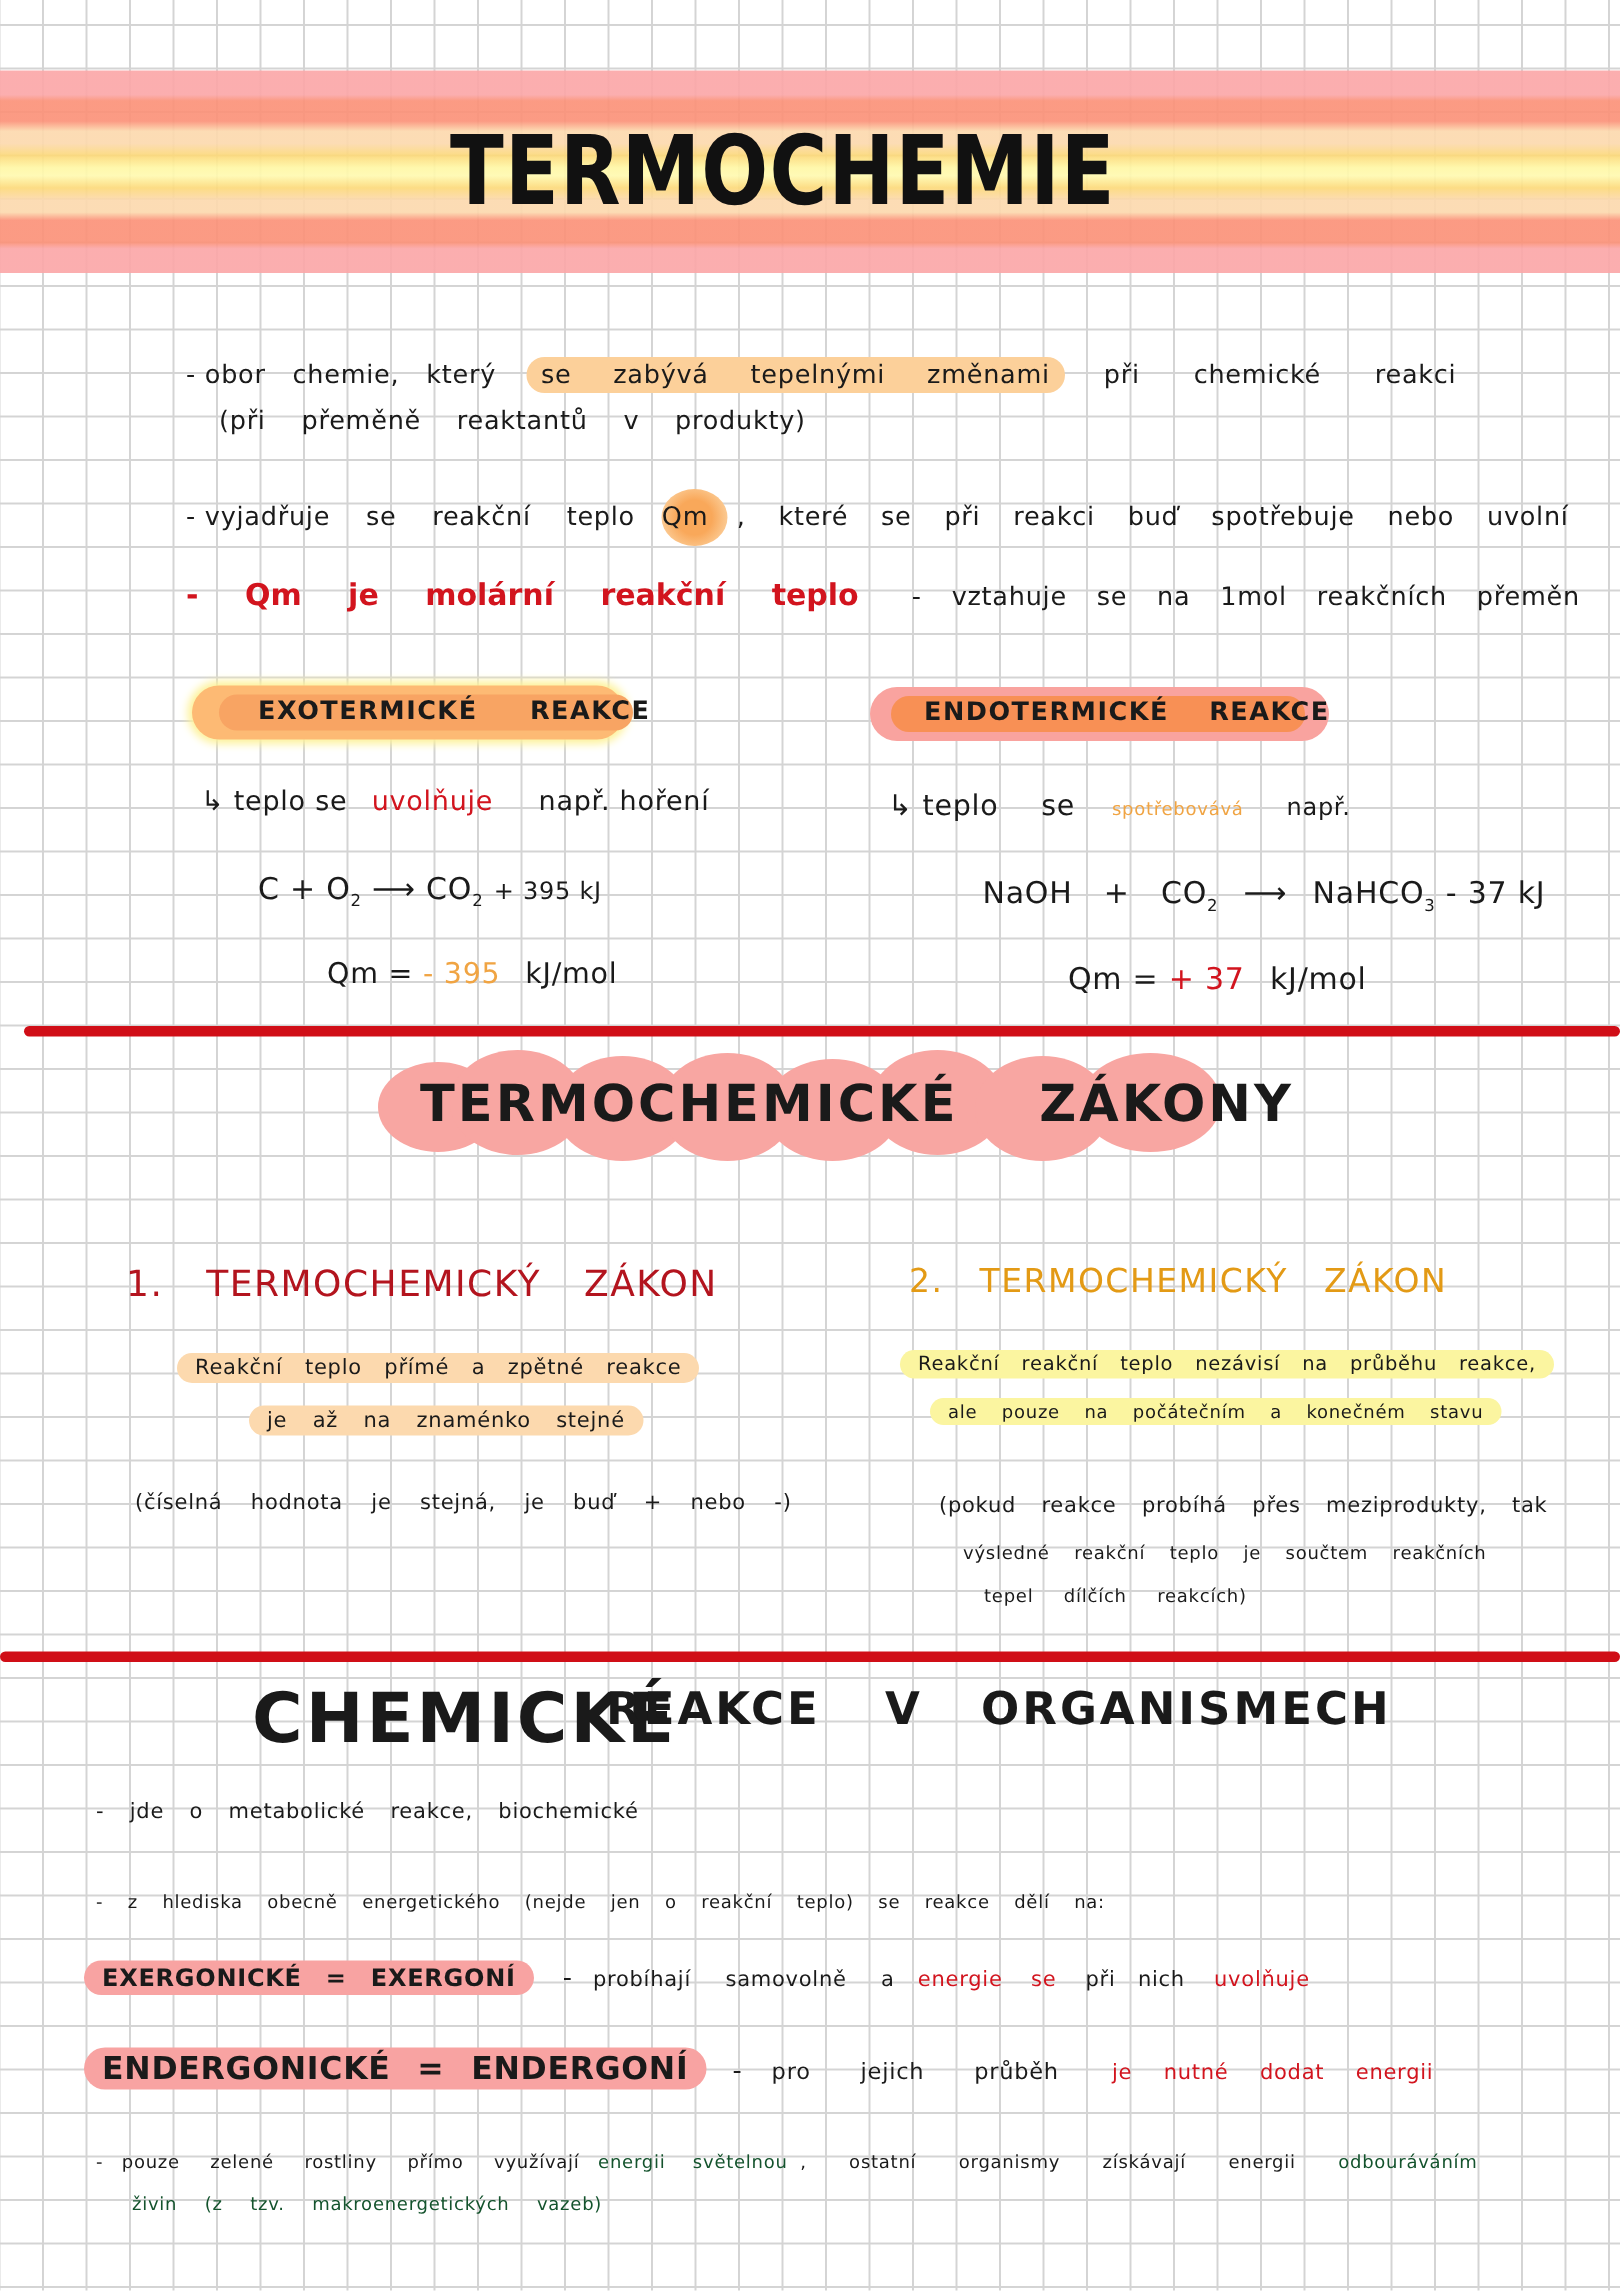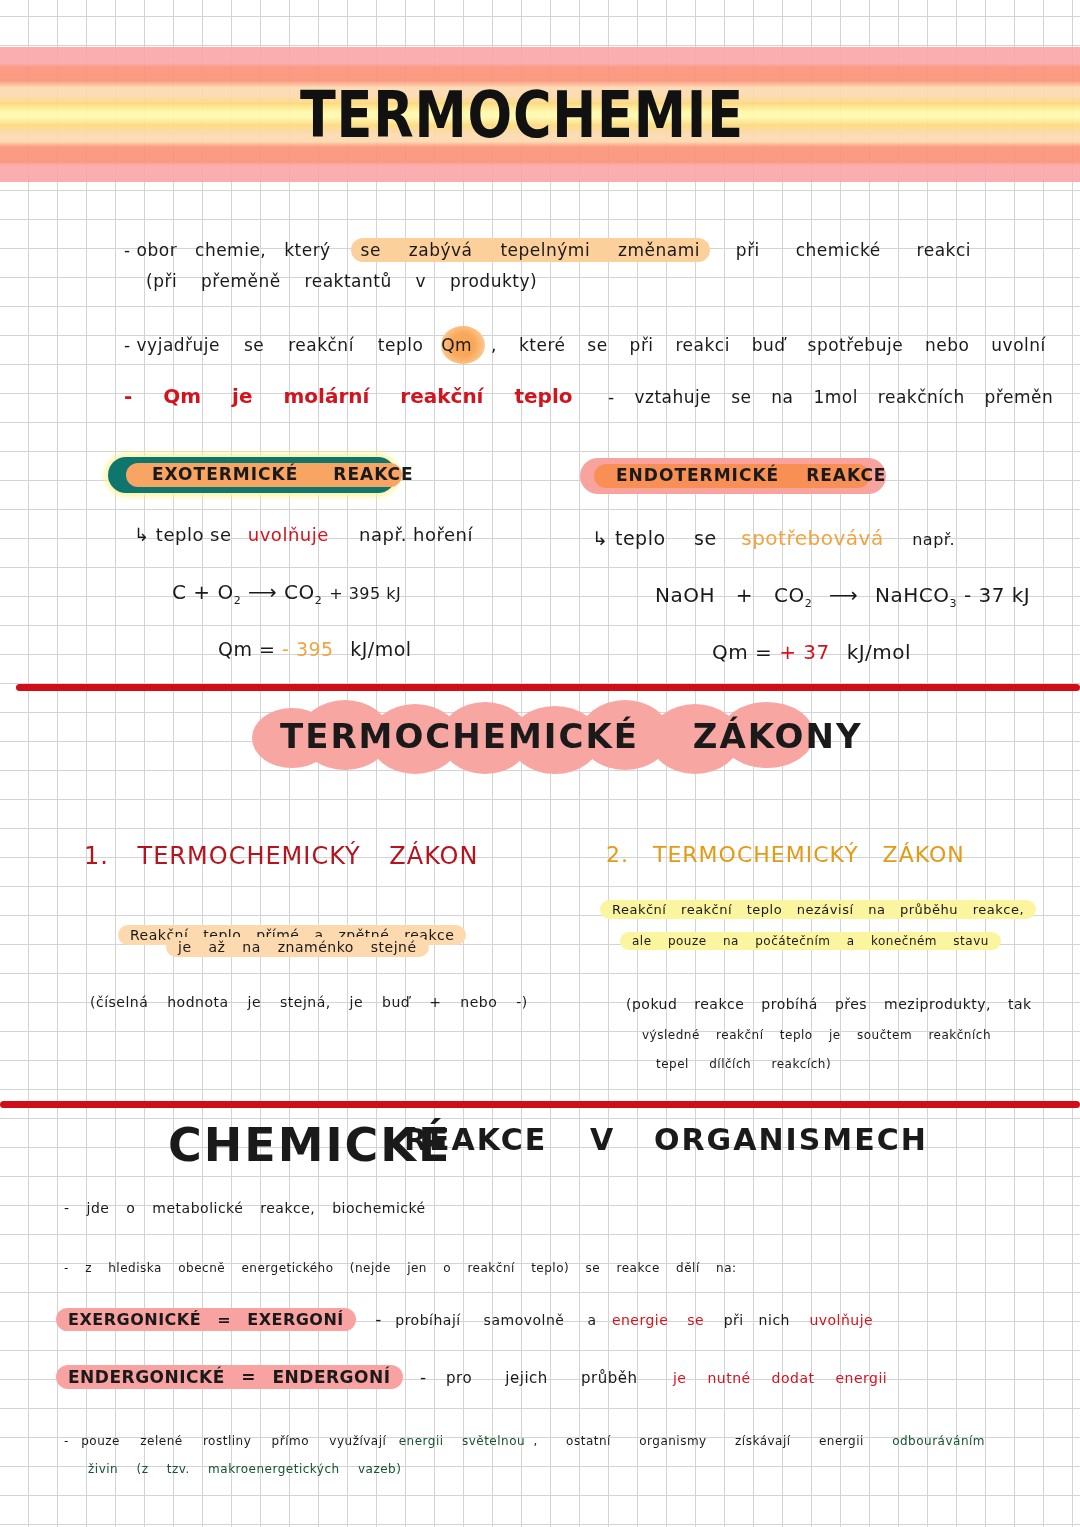--- a/index.html
+++ b/index.html
@@ -46,22 +46,22 @@
     background: radial-gradient(circle, #f9a85a 40%, #fbc991 75%, rgba(251,201,145,0) 100%);
     text-align: left; line-height: 38px;
   }
   .red { color: #d2141e; }
   .orange { color: #f0a443; }
   .yellow-ink { color: #14532d; }
   .darkred { color: #b3141e; }
   .ochre { color: #e39a15; }
 
   .pill-exo {
-    position: absolute; left: 108px; top: 457px; width: 288px; height: 36px; border-radius: 20px;
-    background: #0f766e;
+    position: absolute; left: 128px; top: 457px; width: 288px; height: 36px; border-radius: 20px;
+    background: #fdba74;
     box-shadow: 0 0 6px 3px #fdf29a;
   }
   .pill-exo-inner {
     position: absolute; left: 18px; top: 6px; width: 276px; height: 24px; border-radius: 14px;
     background: #f8a463;
   }
   .pill-endo {
     position: absolute; left: 580px; top: 458px; width: 306px; height: 36px; border-radius: 20px;
     background: #f9a39f;
   }
@@ -134,21 +134,21 @@
 
 <div class="line hand" style="left:218px; top:638px; font-size:19px;">
   <span>Qm =</span>
   <span class="orange">- 395</span>
   <span style="margin-left:10px;">kJ/mol</span>
 </div>
 
 <div class="line hand" style="left:592px; top:526px; font-size:19px;">
   <span>↳</span>
   <span style="word-spacing:22px;">teplo se</span>
-  <span class="orange" style="margin-left:18px; font-size:20px;">spotřebovává</span>
+  <span class="orange" style="margin-left:18px; font-size:12px;">spotřebovává</span>
   <span style="margin-left:22px; font-size:16px;">např.</span>
 </div>
 
 <div class="line hand" style="left:655px; top:583px; font-size:20px;">
   <span style="word-spacing:14px;">NaOH + CO</span><sub>2</sub>
   <span style="margin:0 10px;">⟶</span>
   <span>NaHCO</span><sub>3</sub>
   <span>- 37 kJ</span>
 </div>
 
@@ -166,21 +166,21 @@
   <div class="blob" style="left:370px; top:704px; width:90px; height:70px;"></div>
   <div class="blob" style="left:440px; top:702px; width:90px; height:72px;"></div>
   <div class="blob" style="left:510px; top:706px; width:90px; height:68px;"></div>
   <div class="blob" style="left:580px; top:700px; width:90px; height:70px;"></div>
   <div class="blob" style="left:650px; top:704px; width:90px; height:70px;"></div>
   <div class="blob" style="left:720px; top:702px; width:94px; height:66px;"></div>
 </div>
 <div class="sec-title" style="left:280px; top:716px; font-size:34px; word-spacing:40px;">TERMOCHEMICKÉ ZÁKONY</div>
 
 <div class="law-title darkred" style="left:84px; top:842px; word-spacing:20px;">1. TERMOCHEMICKÝ ZÁKON</div>
-<div class="line hand hl-peach" style="left:118px; top:902px; font-size:14px; word-spacing:10px;margin-top:23px;">Reakční teplo přímé a zpětné reakce</div>
+<div class="line hand hl-peach" style="left:118px; top:902px; font-size:14px; word-spacing:10px;">Reakční teplo přímé a zpětné reakce</div>
 <div class="line hand hl-peach" style="left:166px; top:937px; font-size:14px; word-spacing:12px;">je až na znaménko stejné</div>
 <div class="line hand small" style="left:90px; top:994px; word-spacing:14px;">(číselná hodnota je stejná, je buď + nebo -)</div>
 
 <div class="law-title ochre" style="left:606px; top:842px; font-size:22px; word-spacing:16px;">2. TERMOCHEMICKÝ ZÁKON</div>
 <div class="line hand hl-yellow" style="left:600px; top:900px; font-size:13px; word-spacing:10px;">Reakční reakční teplo nezávisí na průběhu reakce,</div>
 <div class="line hand hl-yellow" style="left:620px; top:932px; font-size:12px; word-spacing:12px;">ale pouze na počátečním a konečném stavu</div>
 <div class="line hand small" style="left:626px; top:996px; word-spacing:12px;">(pokud reakce probíhá přes meziprodukty, tak</div>
 <div class="line hand tiny" style="left:642px; top:1028px; word-spacing:12px;">výsledné reakční teplo je součtem reakčních</div>
 <div class="line hand tiny" style="left:656px; top:1057px; word-spacing:16px;">tepel dílčích reakcích)</div>
 
@@ -199,21 +199,21 @@
 <div class="line" style="left:56px; top:1309px;">
   <span class="bold-hand hl-pink" style="font-size:16px; word-spacing:10px; letter-spacing:0.5px;">EXERGONICKÉ = EXERGONÍ</span>
   <span class="hand" style="margin-left:14px;">-</span>
   <span class="hand small" style="margin-left:8px; word-spacing:18px;">probíhají samovolně a</span>
   <span class="hand small red" style="margin-left:10px; word-spacing:14px;">energie se</span>
   <span class="hand small" style="margin-left:14px; word-spacing:10px;">při nich</span>
   <span class="hand small red" style="margin-left:14px;">uvolňuje</span>
 </div>
 
 <div class="line" style="left:56px; top:1367px;">
-  <span class="bold-hand hl-pink" style="font-size:17px; word-spacing:10px; letter-spacing:0.5px;">ENDERGONICKÉ = ENDERGONÍ</span>
+  <span class="bold-hand hl-pink" style="font-size:21px; word-spacing:10px; letter-spacing:0.5px;">ENDERGONICKÉ = ENDERGONÍ</span>
   <span class="hand" style="margin-left:12px;">-</span>
   <span class="hand" style="margin-left:14px; font-size:15px; word-spacing:28px;">pro jejich průběh</span>
   <span class="hand small red" style="margin-left:30px; word-spacing:16px;">je nutné dodat energii</span>
 </div>
 
 <div class="line hand tiny" style="left:64px; top:1434px;">
   <span>-</span>
   <span style="margin-left:8px; word-spacing:16px;">pouze zelené rostliny přímo využívají</span>
   <span class="yellow-ink" style="margin-left:8px; word-spacing:14px;">energii světelnou</span>
   <span style="margin-left:4px; word-spacing:24px;">, ostatní organismy získávají energii</span>

